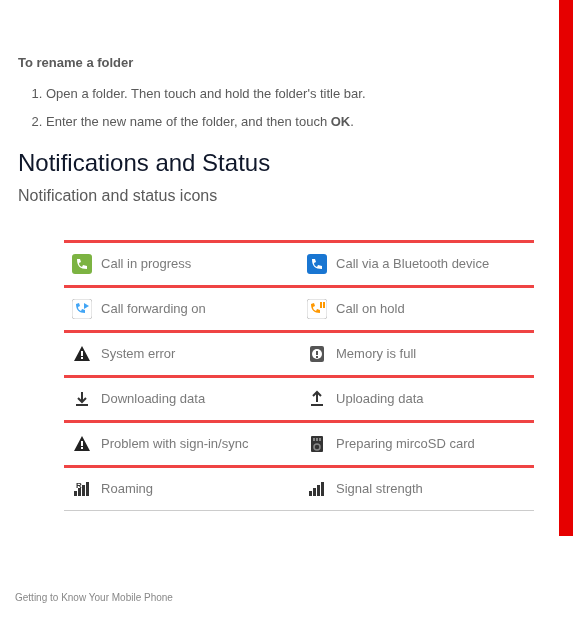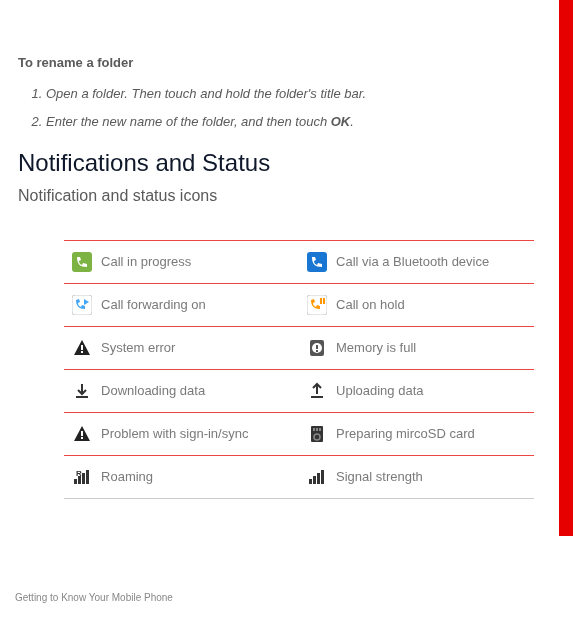--- a/index.html
+++ b/index.html
@@ -34,21 +34,20 @@
   }
   .subheading {
     font-weight: bold;
     color: #5a5a5a;
     margin-bottom: 14px;
     font-size: 13px;
   }
   ol {
     margin: 0 0 18px 28px;
     padding: 0;
-    font-style: italic;
   }
   ol li {
     margin-bottom: 8px;
     line-height: 1.5;
     color: #5a5a5a;
   }
   .heading-main {
     color: #0f172a;
     font-size: 24px;
     font-weight: normal;
@@ -58,21 +57,21 @@
     color: #5a5a5a;
     font-size: 16px;
     margin-bottom: 35px;
   }
   .icon-table {
     width: 470px;
     margin-left: 46px;
     border-collapse: collapse;
   }
   .icon-table td {
-    border-top: 1px solid #ef4444;
+    border-top: 3px solid #ef4444;
     padding: 6px 2px;
     vertical-align: middle;
     height: 30px;
   }
   .icon-table tr:last-child td {
     border-bottom: 1px solid #ccc;
   }
   .icon-cell {
     width: 30px;
     text-align: center;

